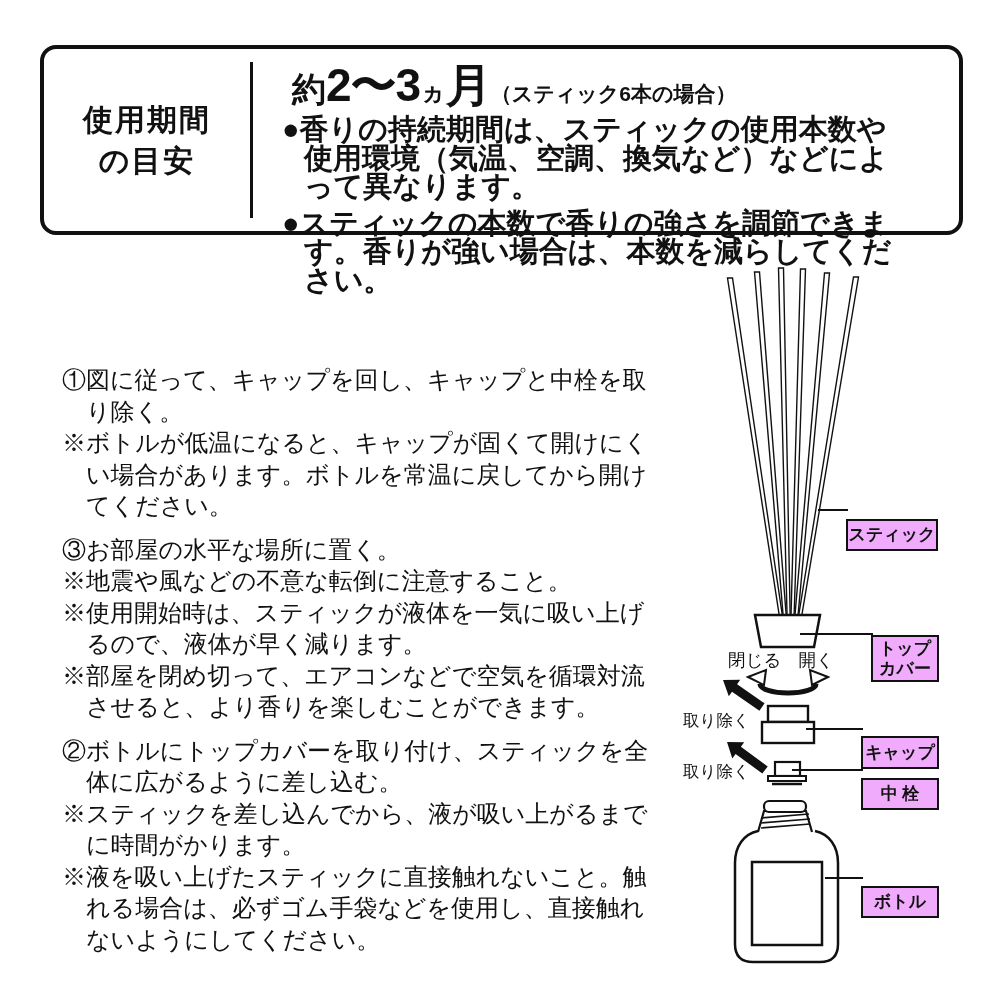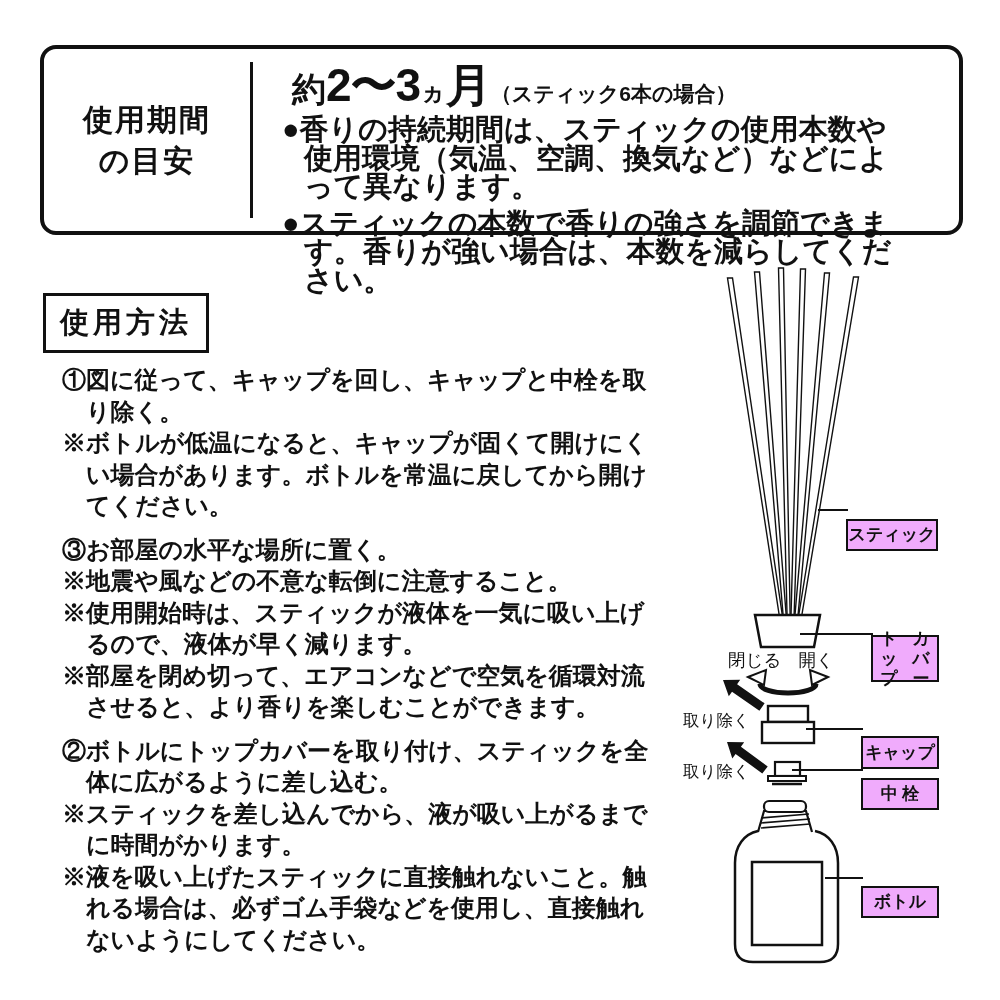--- a/index.html
+++ b/index.html
@@ -81,21 +81,21 @@
     font-weight: 700;
     letter-spacing: 4px;
   }
 
   
   .instructions {
     position: absolute;
     left: 62px; top: 364px;
     width: 600px;
     font-size: 24px;
-    font-weight: 700;
+    font-weight: 400;
     line-height: 31.5px;
   }
   .instructions .group { margin-bottom: 12px; }
   .instructions p {
     margin: 0;
     padding-left: 24px;
     text-indent: -24px;
   }
 
   
@@ -109,21 +109,21 @@
     align-items: center;
     justify-content: center;
     font-size: 17px;
     font-weight: 700;
     text-align: center;
     box-sizing: border-box;
     line-height: 20px;
     margin-top: 24px;
   }
   .dlabel-stick    { left: 846px; top: 495px; width: 92px; height: 32px; }
-  .dlabel-topcover { left: 871px; top: 611px; width: 68px; height: 47px; flex-direction: row; }
+  .dlabel-topcover { left: 871px; top: 611px; width: 68px; height: 47px; flex-direction: column; }
   .dlabel-cap      { left: 861px; top: 712px; width: 78px; height: 33px; }
   .dlabel-plug     { left: 861px; top: 754px; width: 78px; height: 32px; }
   .dlabel-bottle   { left: 861px; top: 862px; width: 78px; height: 32px; }
 
   .dtext {
     position: absolute;
     font-weight: 400;
     white-space: nowrap;
   }
   .dtext-closeopen {
@@ -149,21 +149,20 @@
       <div class="period-title" style="padding-left:10px;">
         <span class="pt-prefix">約</span><span class="pt-big">2〜3</span><span class="pt-small">ヵ</span><span class="pt-big">月</span><span class="pt-cond">（スティック6本の場合）</span>
       </div>
       <div class="period-bullets">
         <p><span>●</span><span>香りの持続期間は、スティックの使用本数や使用環境（気温、空調、換気など）などによって異なります。</span></p>
         <p><span>●</span><span>スティックの本数で香りの強さを調節できます。香りが強い場合は、本数を減らしてください。</span></p>
       </div>
     </div>
   </div>
 
-  <div class="method-box">使用方法</div>
 
   <div class="instructions">
     <div class="group">
       <p><span>①</span><span>図に従って、キャップを回し、キャップと中栓を取り除く。</span></p>
       <p><span>※</span><span>ボトルが低温になると、キャップが固くて開けにくい場合があります。ボトルを常温に戻してから開けてください。</span></p>
     </div>
     <div class="group">
       <p><span>③</span><span>お部屋の水平な場所に置く。</span></p>
       <p><span>※</span><span>地震や風などの不意な転倒に注意すること。</span></p>
       <p><span>※</span><span>使用開始時は、スティックが液体を一気に吸い上げるので、液体が早く減ります。</span></p>

